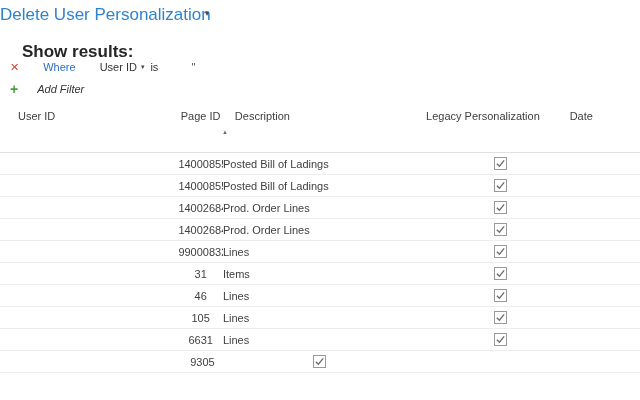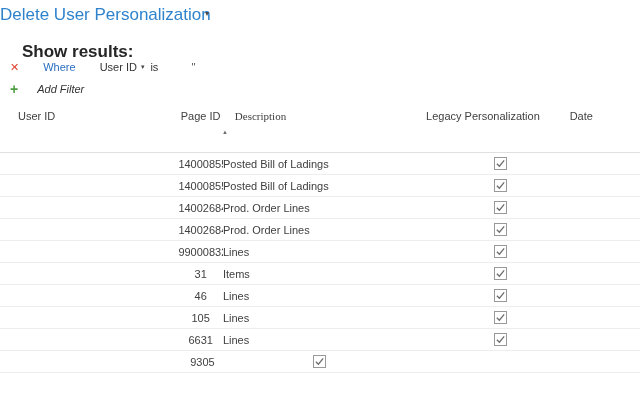--- a/index.html
+++ b/index.html
@@ -135,21 +135,21 @@
     color: #6b6b6b;
   }
   .c {
     box-sizing: border-box;
     white-space: nowrap;
     overflow: hidden;
   }
   .col-user   { width: 180px; padding-left: 18px; }
   .col-pageid { width: 45px;  text-align: center; }
   .col-desc   { width: 185px; }
-  .thead .col-desc { padding-left: 12px; font-family: Liberation Serif, serif; }
+  .thead .col-desc { padding-left: 12px; }
   .col-legacy { width: 145px; padding-left: 8px; margin-left: 12px; }
   .col-date   { width: 70px;  padding-left: 8px; }
   .col-time   { flex: 1; padding-left: 9px; }
 
   .trow {
     display: flex;
     align-items: center;
     height: 22px;
     border-bottom: 1px solid #ededed;
     font-size: 11px;

